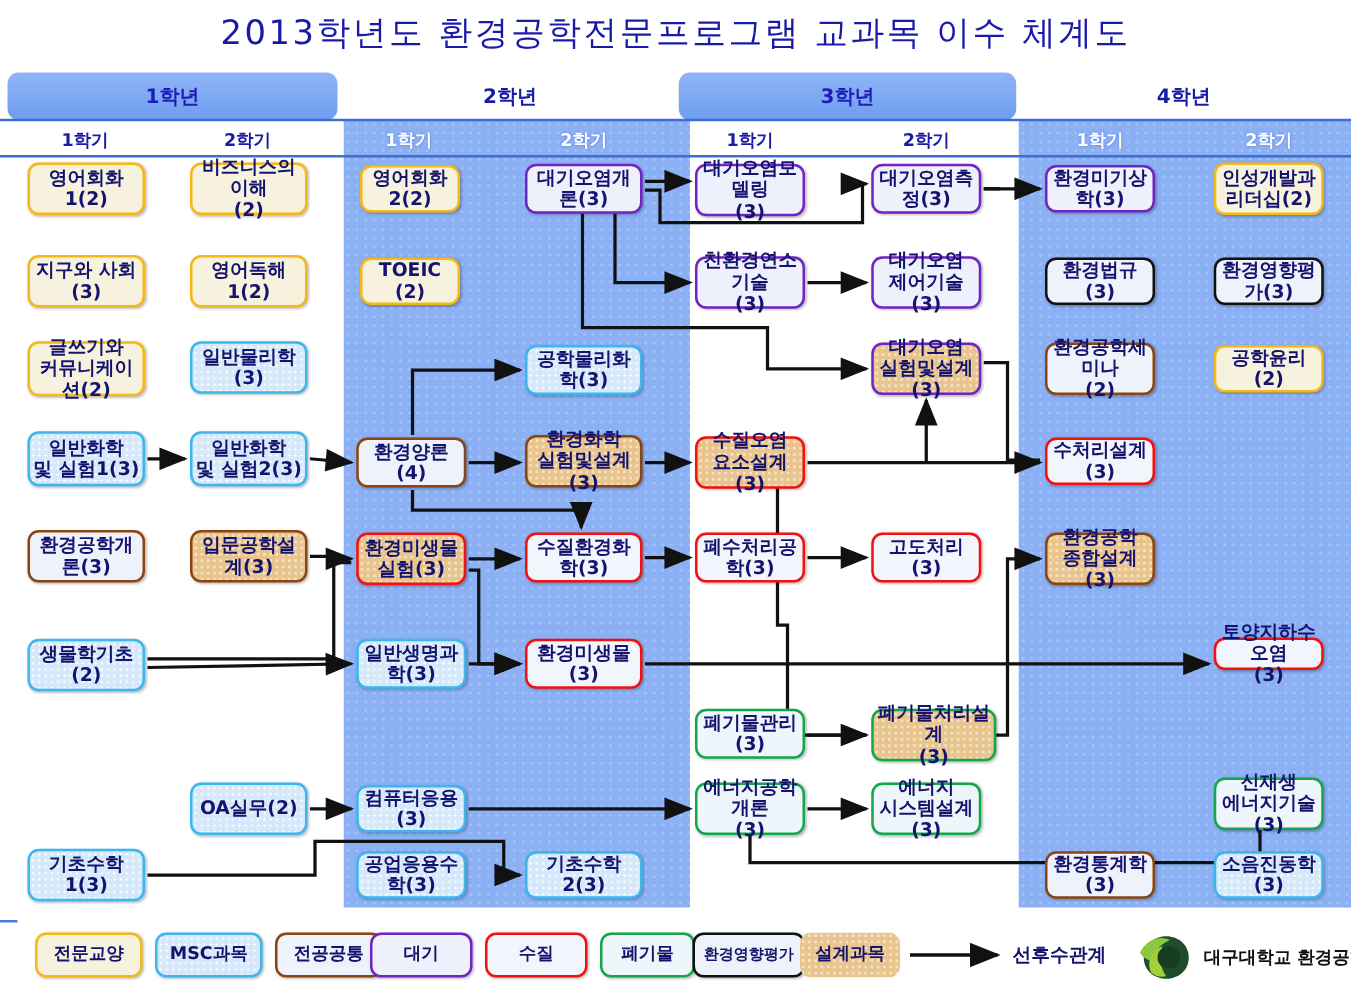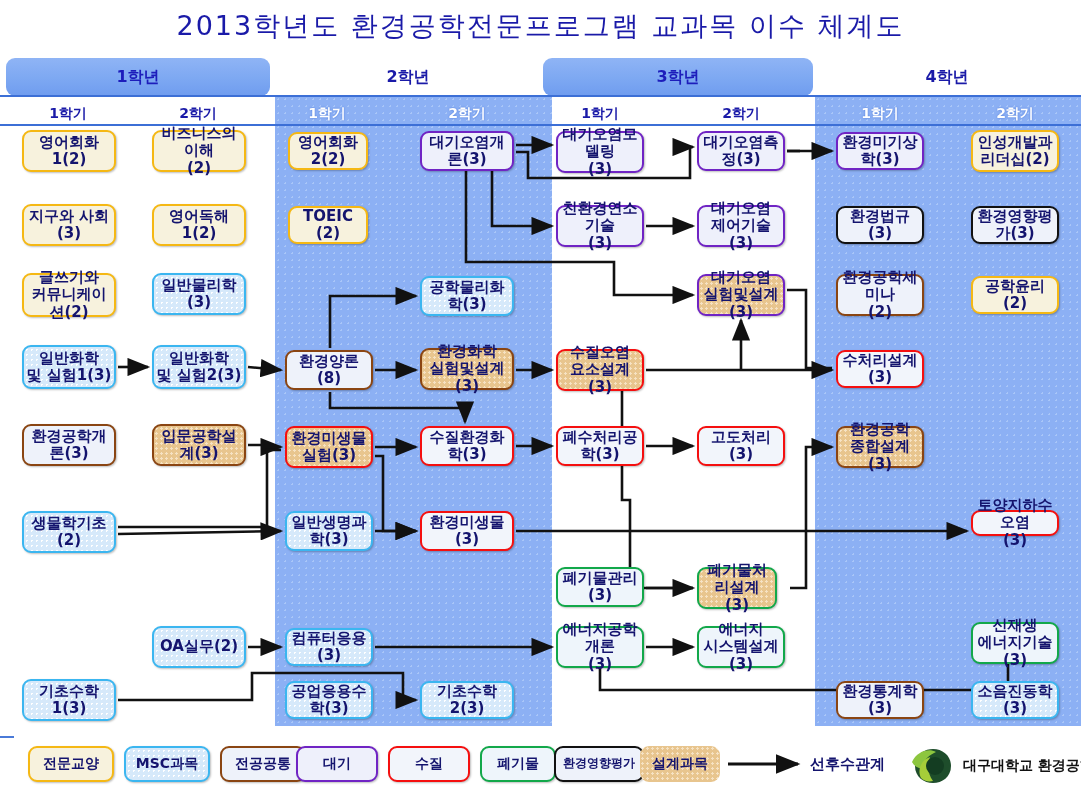--- a/index.html
+++ b/index.html
@@ -293,21 +293,21 @@
       <div class="node c-gen" style="left: 288px; top: 206px; width: 80px; height: 38px;">
         <span style="white-space: pre-line;">TOEIC (2)</span>
       </div>
       <div class="node c-air" style="left: 420px; top: 131px; width: 94px; height: 40px;">
         <span style="white-space: pre-line;">대기오염개론(3)</span>
       </div>
       <div class="node c-msc" style="left: 420px; top: 276px; width: 94px; height: 40px;">
         <span style="white-space: pre-line;">공학물리화학(3)</span>
       </div>
       <div class="node c-core" style="left: 285px; top: 350px; width: 88px; height: 40px;">
-        <span style="white-space: pre-line;">환경양론(8)</span>
+        <span style="white-space: pre-line;">환경양론(4)</span>
       </div>
       <div class="node c-core design" style="left: 420px; top: 348px; width: 94px; height: 42px;">
         <span style="white-space: pre-line;">환경화학
 실험및설계(3)</span>
       </div>
       <div class="node c-water design" style="left: 285px; top: 426px; width: 88px; height: 42px;">
         <span style="white-space: pre-line;">환경미생물
 실험(3)</span>
       </div>
       <div class="node c-water" style="left: 420px; top: 426px; width: 94px; height: 40px;">
@@ -353,21 +353,21 @@
       </div>
       <div class="node c-water" style="left: 556px; top: 426px; width: 88px; height: 40px;">
         <span style="white-space: pre-line;">폐수처리공학(3)</span>
       </div>
       <div class="node c-water" style="left: 697px; top: 426px; width: 88px; height: 40px;">
         <span style="white-space: pre-line;">고도처리(3)</span>
       </div>
       <div class="node c-waste" style="left: 556px; top: 567px; width: 88px; height: 40px;">
         <span style="white-space: pre-line;">폐기물관리(3)</span>
       </div>
-      <div class="node c-waste design" style="left: 697px; top: 567px; width: 80px; height: 42px;">
+      <div class="node c-waste design" style="left: 697px; top: 567px; width: 100px; height: 42px;">
         <span style="white-space: pre-line;">폐기물처리설계
 (3)</span>
       </div>
       <div class="node c-waste" style="left: 556px; top: 626px; width: 88px; height: 42px;">
         <span style="white-space: pre-line;">에너지공학개론
 (3)</span>
       </div>
       <div class="node c-waste" style="left: 697px; top: 626px; width: 88px; height: 42px;">
         <span style="white-space: pre-line;">에너지
 시스템설계(3)</span>

